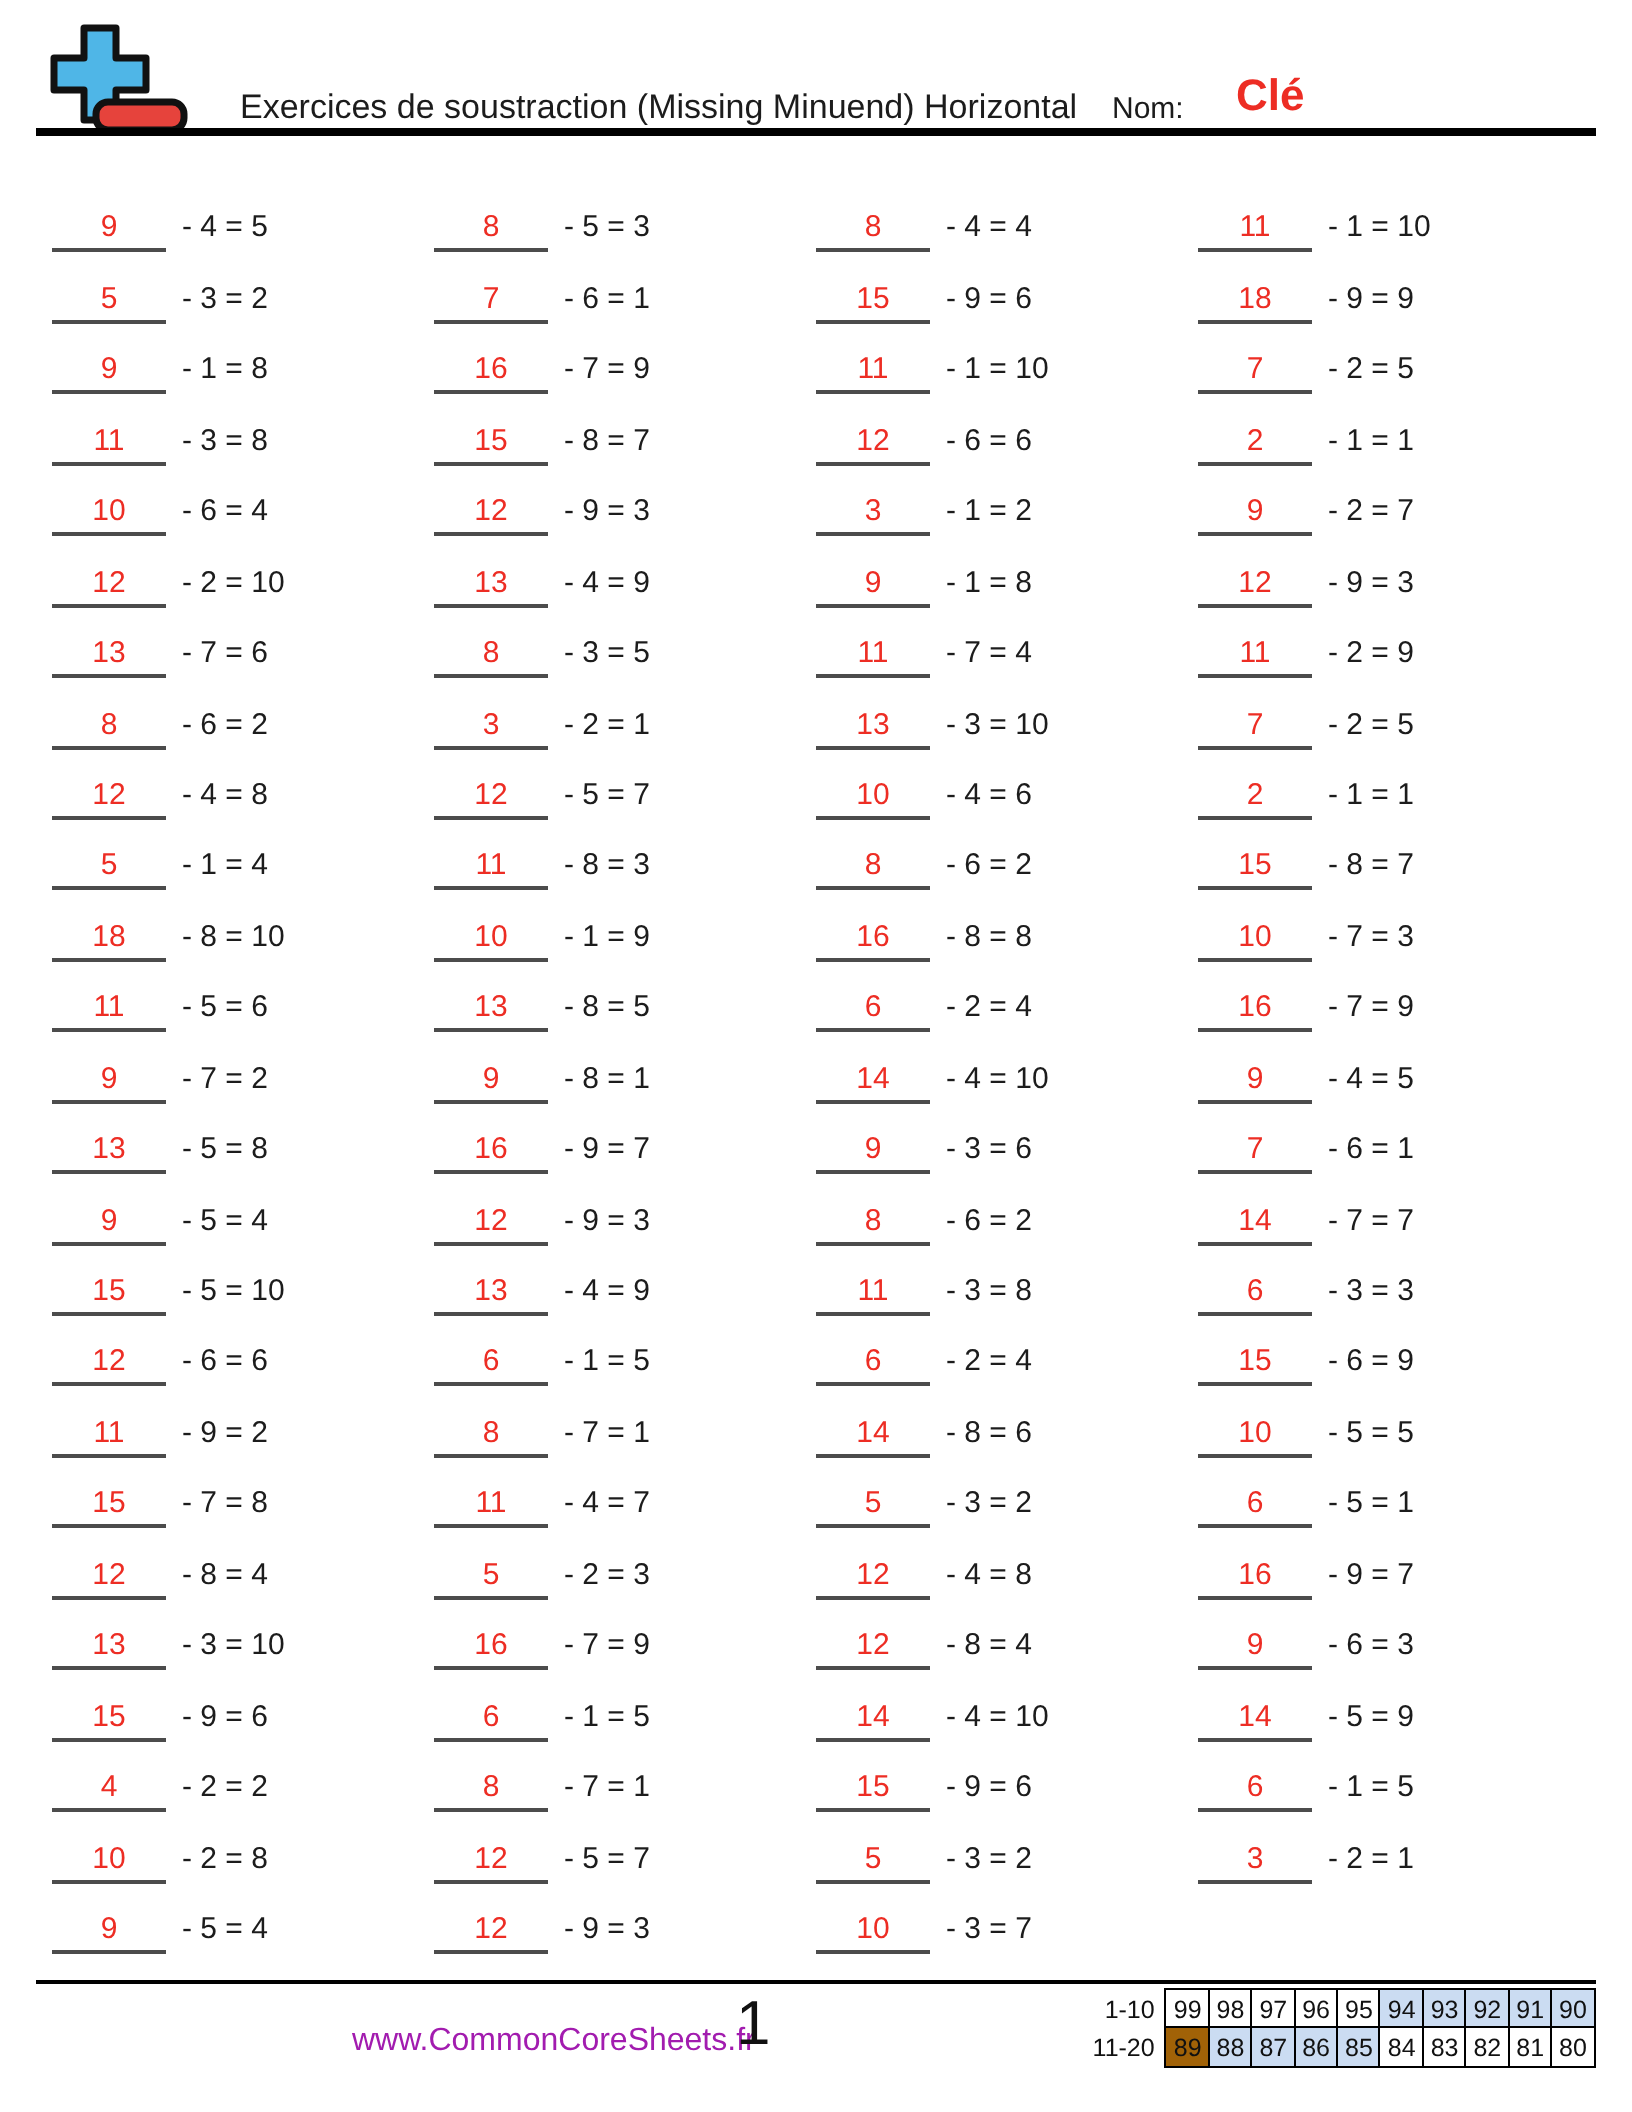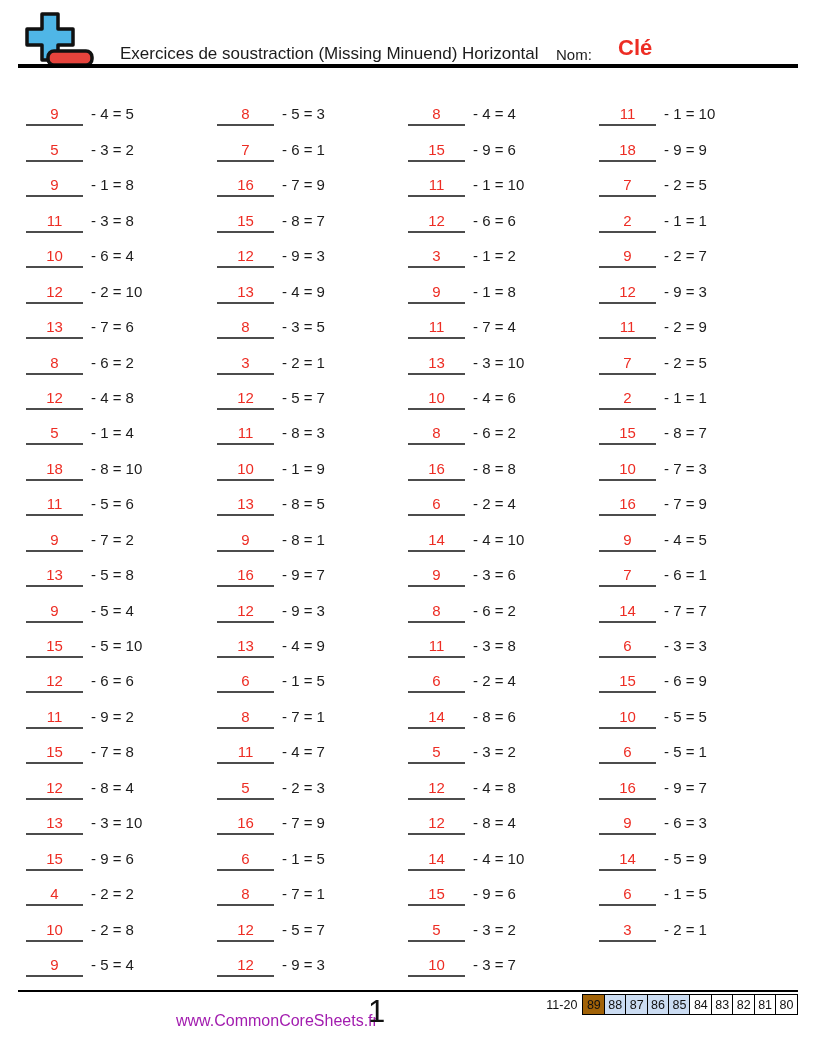--- a/index.html
+++ b/index.html
@@ -453,20 +453,33 @@
       <div class="problem">
         <span class="blank" style="color: rgb(237, 45, 36);">3</span>
         <span class="eq">- 2 = 1</span>
       </div>
     </div>
 
   <div class="footer-rule"></div>
   <div class="website">www.CommonCoreSheets.fr</div>
   <div class="page-number">1</div>
   <div class="score">
+      <div class="score-row">
+        <div class="score-label">1-10</div>
+        <div class="score-cell">99</div>
+        <div class="score-cell">98</div>
+        <div class="score-cell">97</div>
+        <div class="score-cell">96</div>
+        <div class="score-cell">95</div>
+        <div class="score-cell" style="background: rgb(203, 220, 242);">94</div>
+        <div class="score-cell" style="background: rgb(203, 220, 242);">93</div>
+        <div class="score-cell" style="background: rgb(203, 220, 242);">92</div>
+        <div class="score-cell" style="background: rgb(203, 220, 242);">91</div>
+        <div class="score-cell" style="background: rgb(203, 220, 242);">90</div>
+      </div>
       <div class="score-row">
         <div class="score-label">11-20</div>
         <div class="score-cell" style="background: #a16207;">89</div>
         <div class="score-cell" style="background: rgb(203, 220, 242);">88</div>
         <div class="score-cell" style="background: rgb(203, 220, 242);">87</div>
         <div class="score-cell" style="background: rgb(203, 220, 242);">86</div>
         <div class="score-cell" style="background: rgb(203, 220, 242);">85</div>
         <div class="score-cell">84</div>
         <div class="score-cell">83</div>
         <div class="score-cell">82</div>

